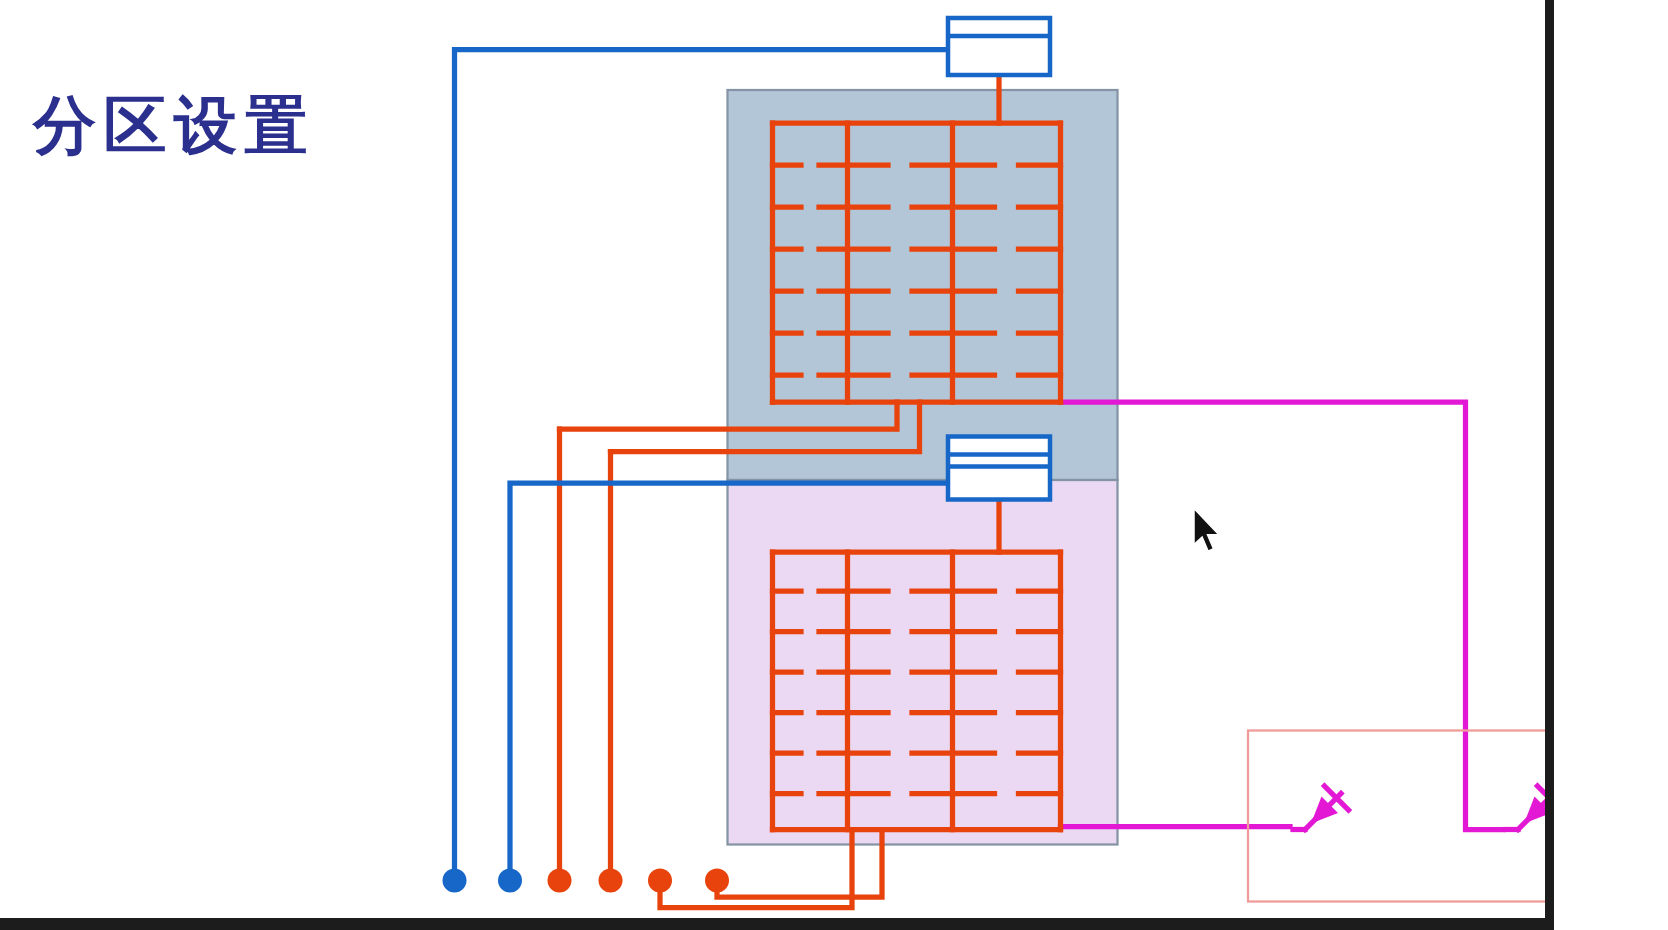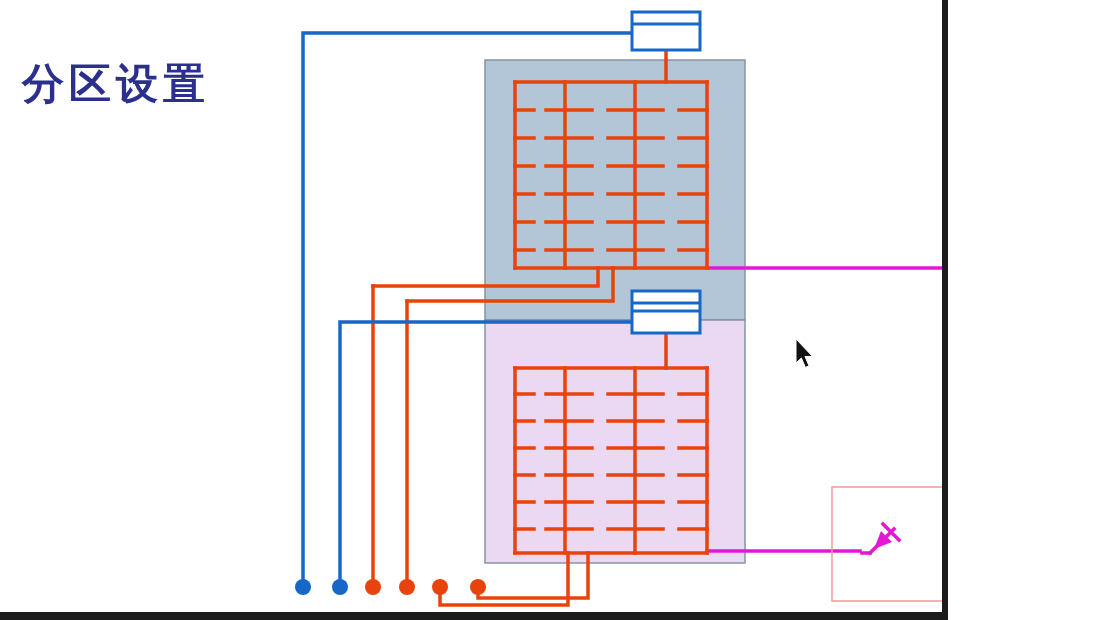--- a/index.html
+++ b/index.html
@@ -1,17 +1,17 @@
 <!DOCTYPE html>
 <html style="--background: #ffffff; --title: #2b2f8e; --pipe-red: #e8430c; --line-blue: #1767c8; --line-magenta: #e218d4; --zone-upper: #b3c6d7; --zone-lower: #ebd8f2; --building-border: #8494a4; --pump-box-border: #f09a9a; --pump-label: #e02222; --watermark: #8f8f8f; --edge-bar: #1c1c1c;"><head>
 <meta charset="utf-8">
 <style>
   html,body{margin:0;padding:0;background:#fff;}
   .stage{
-    position:relative;width:948px;height:620px;background:var(--background,#fff);
+    position:relative;width:1036px;height:620px;background:var(--background,#fff);
     overflow:hidden;font-family:Liberation Mono, monospace;
   }
   .diagram{position:absolute;left:0;top:0;}
   .title{
     position:absolute;left:22px;top:56px;font-size:42px;font-weight:bold;
     color:var(--title,#2b2f8e);letter-spacing:5px;
   }
   .pump-label{
     position:absolute;left:838px;top:444px;font-size:28px;font-weight:600;
     color:var(--pump-label,#e02222);letter-spacing:2px;

